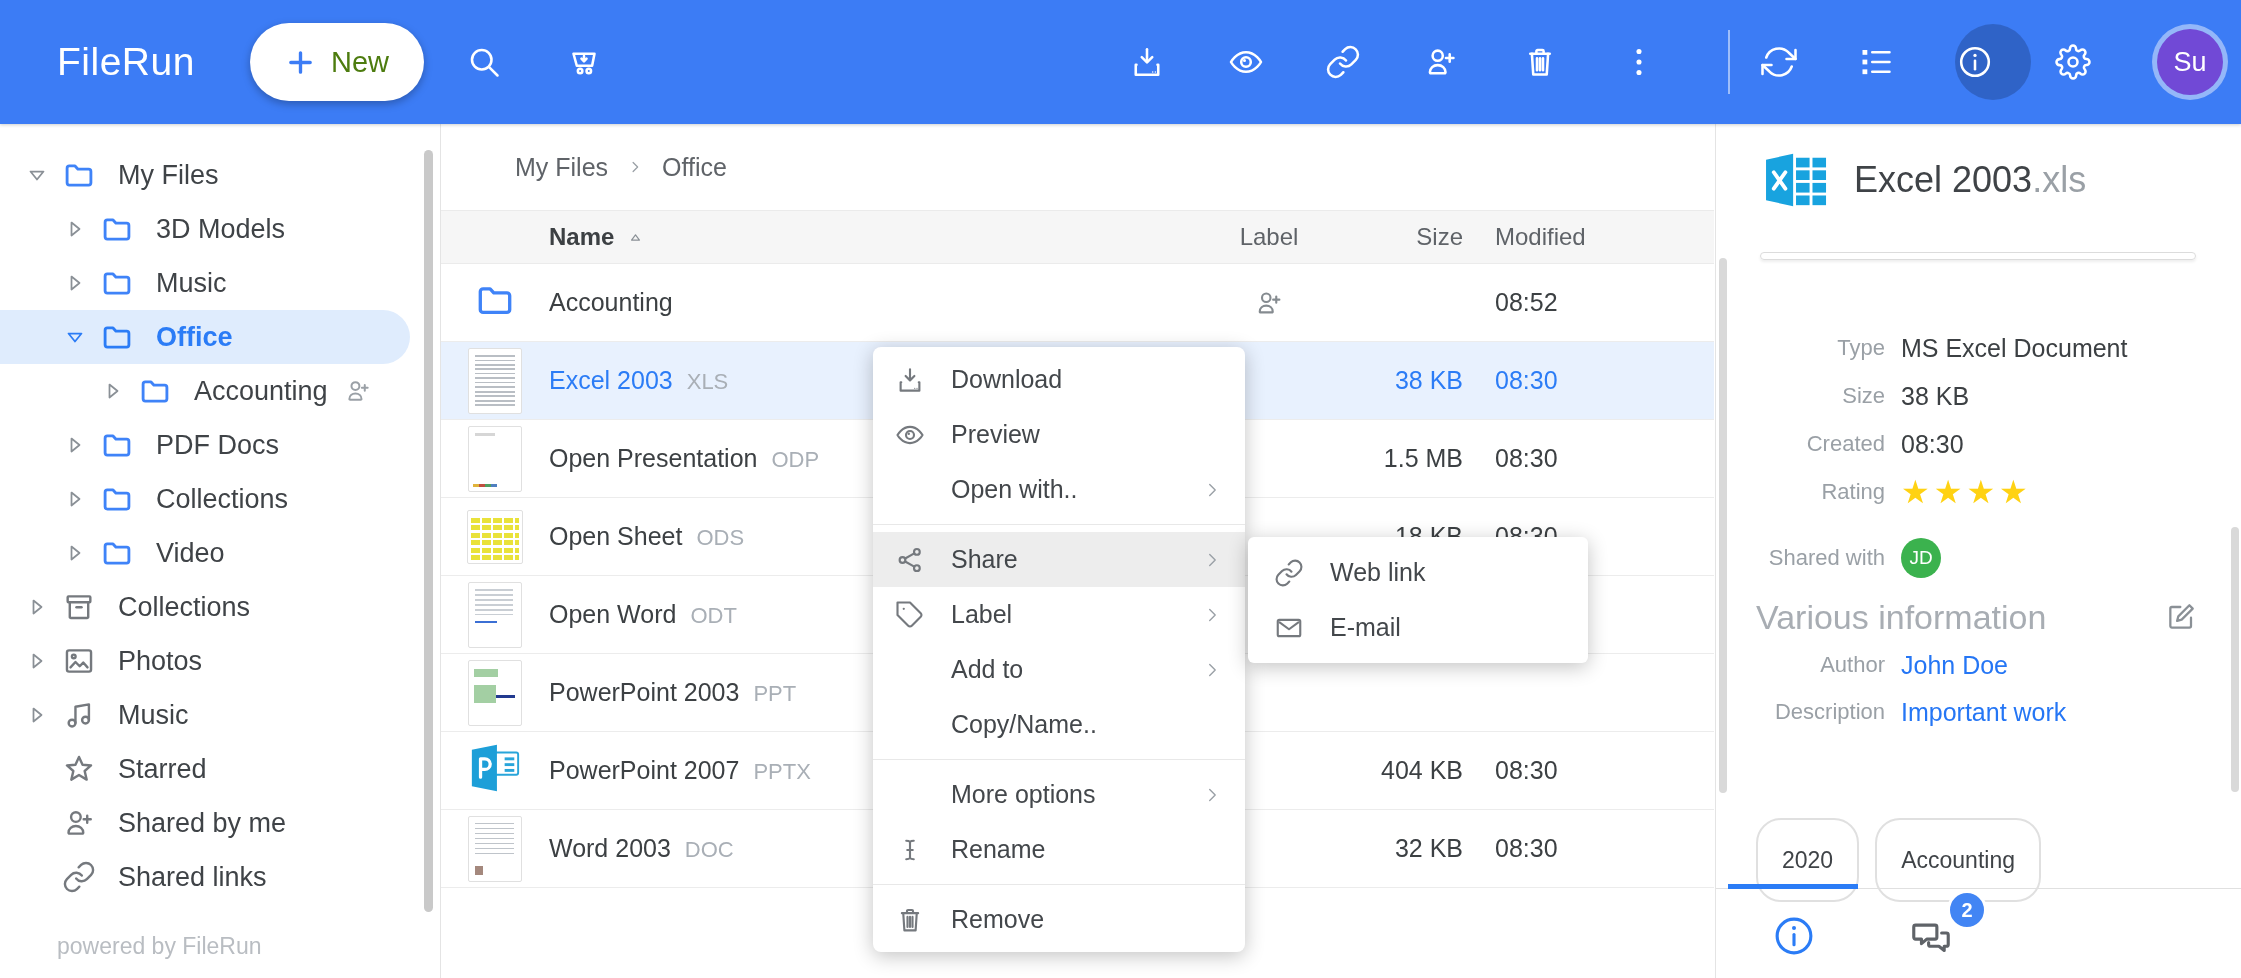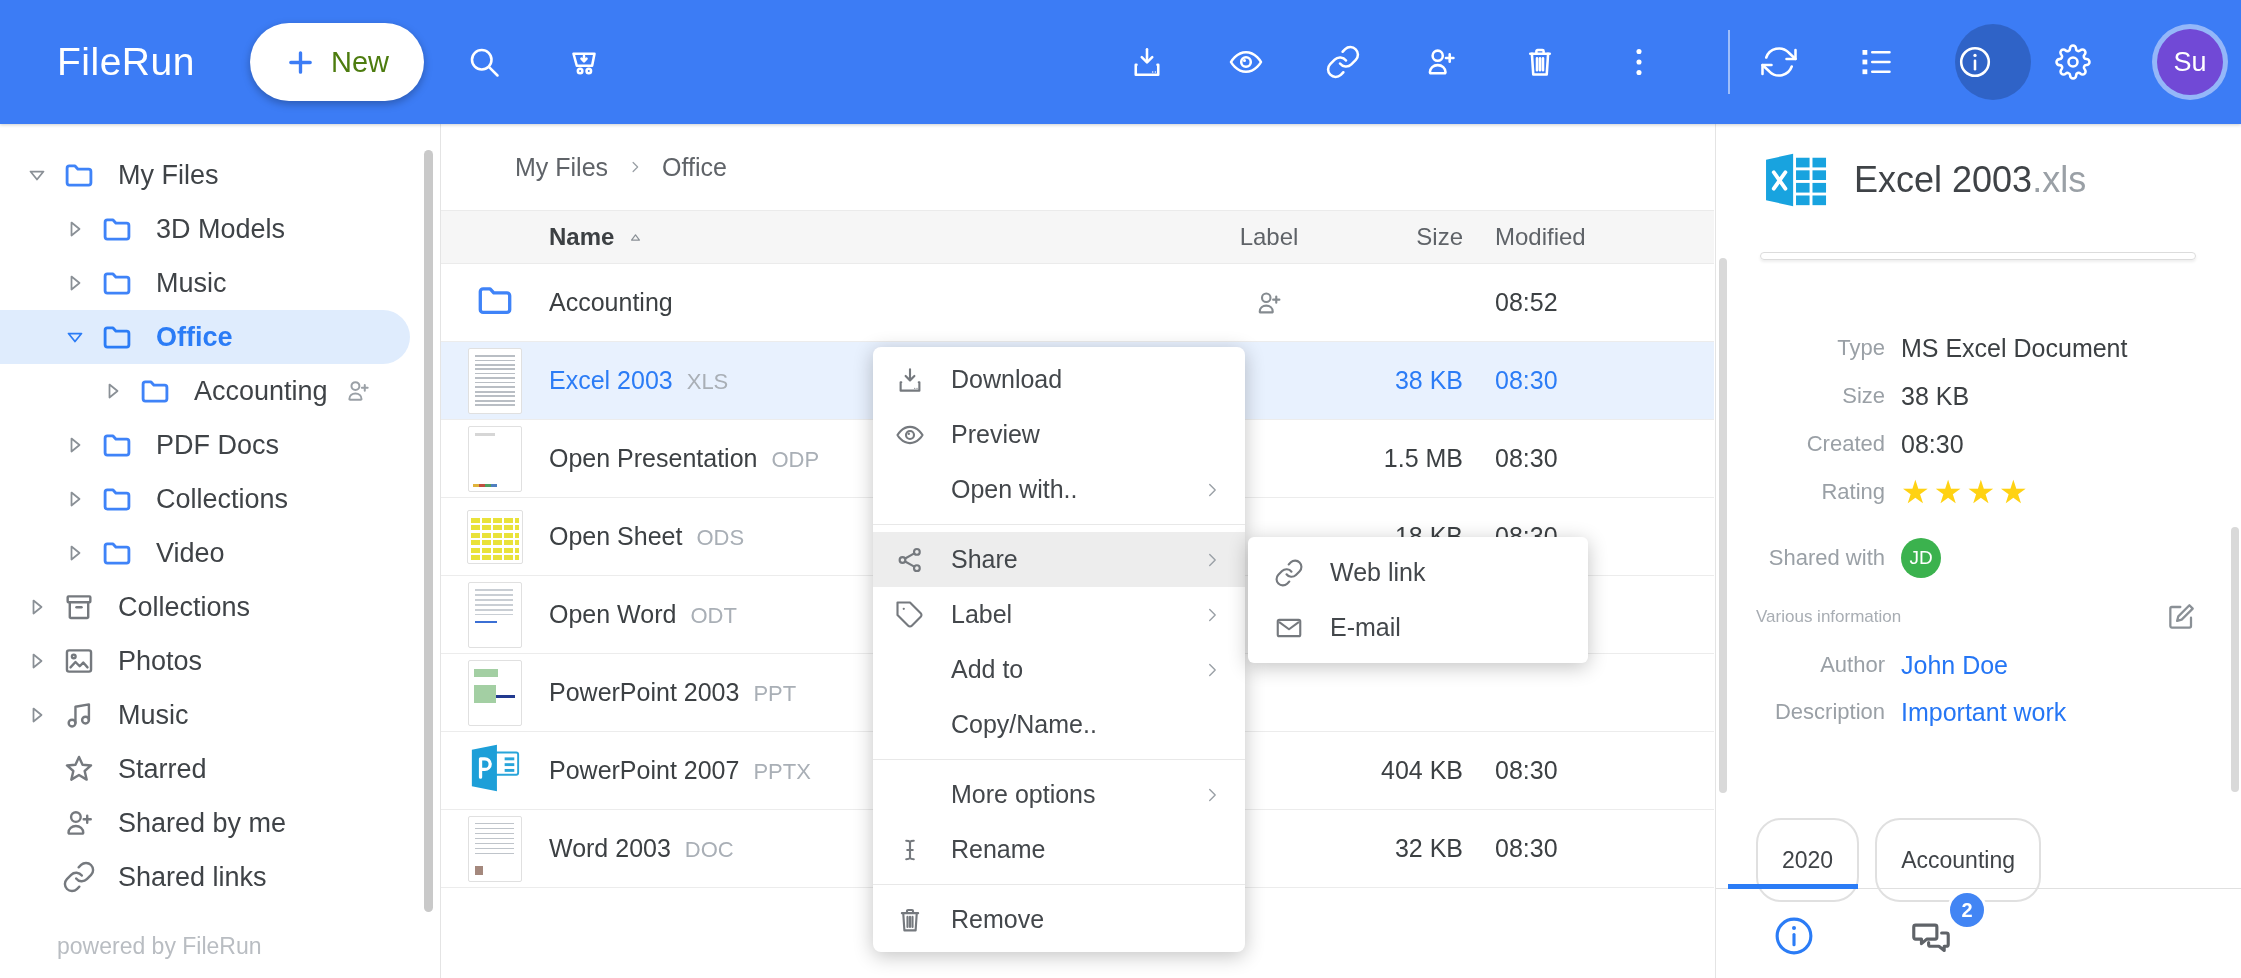--- a/index.html
+++ b/index.html
@@ -120,21 +120,21 @@
   .p-title .ext{color:#9aa0a6;}
   .p-divider{position:absolute;left:44px;right:45px;top:128px;height:6px;border:1px solid #dcdcdc;
              border-radius:5px;box-shadow:0 2px 3px rgba(0,0,0,.07);}
   .p-row{position:absolute;left:0;right:0;height:48px;display:flex;align-items:center;}
   .p-lab{width:169px;text-align:right;color:#9aa0a6;font-size:22px;flex:none;}
   .p-val{margin-left:16px;color:#3c4043;font-size:25px;}
   .p-val.link{color:var(--link-blue);cursor:pointer;}
   .stars{margin-left:16px;font-size:32px;color:var(--star-yellow);letter-spacing:4px;cursor:pointer;}
   .jd{margin-left:16px;width:40px;height:40px;border-radius:50%;background:var(--shared-avatar-green);
       color:#fff;font-size:19px;display:flex;align-items:center;justify-content:center;cursor:pointer;}
-  .p-sect{position:absolute;left:40px;font-size:17px;color:#a8adb3;}
+  .p-sect{position:absolute;left:40px;font-size:34px;color:#a8adb3;}
   .p-edit{position:absolute;right:44px;width:32px;height:32px;color:#8a9096;cursor:pointer;}
   .tags{position:absolute;left:40px;top:694px;display:flex;}
   .tag{height:46px;border:2px solid #e0e0e0;border-radius:25px;display:flex;align-items:center;
        padding:17px 24px;font-size:23px;color:#3f4347;margin-right:16px;cursor:pointer;}
   .tabline{position:absolute;left:0;right:0;top:764px;height:1px;background:#e0e0e0;}
   .tab-underline{position:absolute;left:12px;top:760px;width:130px;height:5px;background:var(--accent-blue);}
   .p-tab{position:absolute;width:44px;height:44px;cursor:pointer;}
   .p-tab.t-info{left:56px;top:790px;color:var(--accent-blue);}
   .p-tab.t-comments{left:193px;top:792px;color:#5f6368;}
   .badge{position:absolute;left:231px;top:766px;width:34px;height:34px;border-radius:50%;

